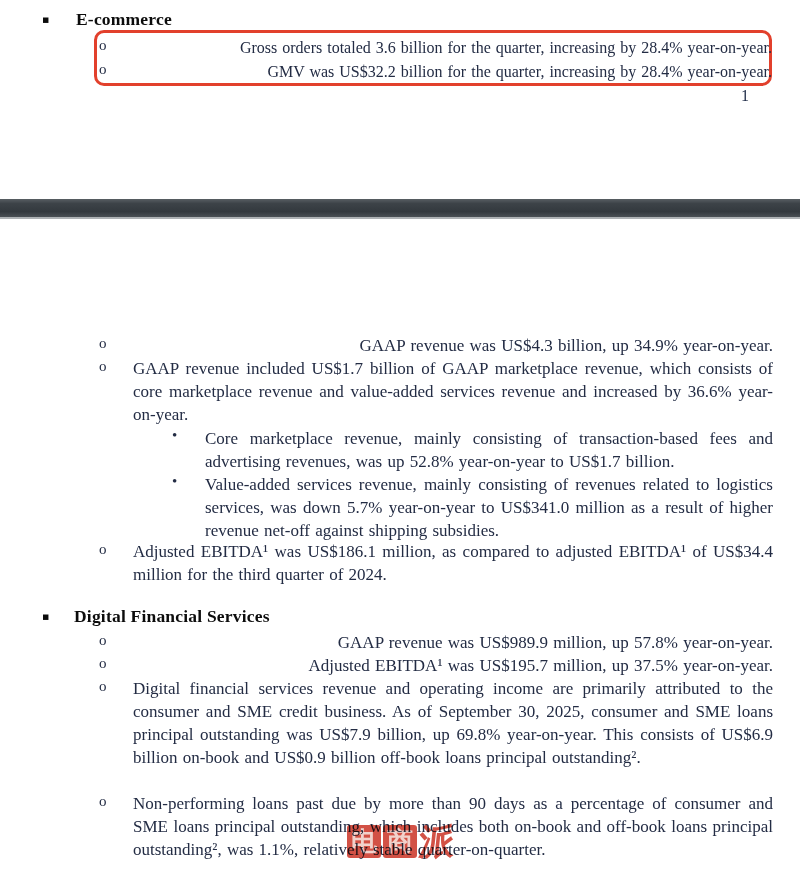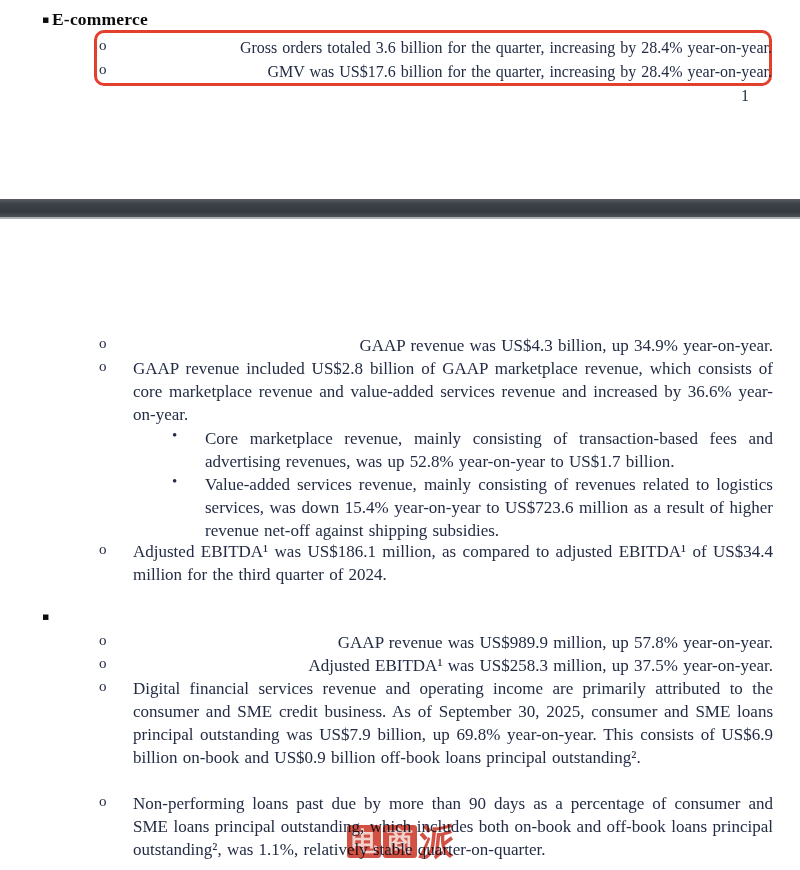--- a/index.html
+++ b/index.html
@@ -68,72 +68,73 @@
     transform:skewX(-6deg);
     font-family:"DejaVu Sans",sans-serif;
   }
 </style>
 </head>
 <body>
 
 <div class="page">
 
   <span class="abs sq-bullet" style="left:42px;top:14px;">▪</span>
-  <span class="abs sec-title" style="left:52px;top:9px;">E-commerce</span>
+  <span class="abs sec-title" style="left:76px;top:9px;">E-commerce</span>
 
   <div class="abs red-box"></div>
 
   <div class="li nowrap" style="left:132px;top:36px;width:640px;">
     <span class="marker" style="left:-33px;">o</span>
     <div class="txt" style="font-size:16px;">Gross orders totaled 3.6 billion for the quarter, increasing by 28.4% year-on-year.</div>
   </div>
   <div class="li nowrap" style="left:132px;top:60px;width:640px;">
     <span class="marker" style="left:-33px;">o</span>
-    <div class="txt" style="font-size:16px;">GMV was US$17.6 billion for the quarter, increasing by 28.4% year-on-year.</div>
+    <div class="txt" style="font-size:16px;">GMV was US$32.2 billion for the quarter, increasing by 28.4% year-on-year.</div>
   </div>
 
   <span class="abs page-num" style="left:741px;top:87px;">1</span>
 
   <div class="abs divider-bar"></div>
 
   <div class="li l1 nowrap" style="top:334px;">
     <span class="marker">o</span>
     <div class="txt">GAAP revenue was US$4.3 billion, up 34.9% year-on-year.</div>
   </div>
 
   <div class="li l1" style="top:357px;">
     <span class="marker">o</span>
-    <div class="txt">GAAP revenue included US$2.8 billion of GAAP marketplace revenue, which consists of core marketplace revenue and value-added services revenue and increased by 36.6% year-on-year.</div>
+    <div class="txt">GAAP revenue included US$1.7 billion of GAAP marketplace revenue, which consists of core marketplace revenue and value-added services revenue and increased by 36.6% year-on-year.</div>
   </div>
 
   <div class="li l2" style="top:427px;">
     <span class="marker">•</span>
     <div class="txt">Core marketplace revenue, mainly consisting of transaction-based fees and advertising revenues, was up 52.8% year-on-year to US$1.7 billion.</div>
   </div>
 
   <div class="li l2" style="top:473px;">
     <span class="marker">•</span>
-    <div class="txt">Value-added services revenue, mainly consisting of revenues related to logistics services, was down 15.4% year-on-year to US$723.6 million as a result of higher revenue net-off against shipping subsidies.</div>
+    <div class="txt">Value-added services revenue, mainly consisting of revenues related to logistics services, was down 5.7% year-on-year to US$341.0 million as a result of higher revenue net-off against shipping subsidies.</div>
   </div>
 
   <div class="li l1" style="top:540px;">
     <span class="marker">o</span>
     <div class="txt">Adjusted EBITDA¹ was US$186.1 million, as compared to adjusted EBITDA¹ of US$34.4 million for the third quarter of 2024.</div>
   </div>
 
   <span class="abs sq-bullet" style="left:42px;top:611px;">▪</span>
+  <span class="abs sec-title" style="left:74px;top:606px;">Digital Financial Services</span>
 
   <div class="li l1 nowrap" style="top:631px;">
     <span class="marker">o</span>
     <div class="txt">GAAP revenue was US$989.9 million, up 57.8% year-on-year.</div>
   </div>
 
   <div class="li l1 nowrap" style="top:654px;">
     <span class="marker">o</span>
-    <div class="txt">Adjusted EBITDA¹ was US$258.3 million, up 37.5% year-on-year.</div>
+    <div class="txt">Adjusted EBITDA¹ was US$195.7 million, up 37.5% year-on-year.</div>
   </div>
 
   <div class="li l1" style="top:677px;">
     <span class="marker">o</span>
     <div class="txt">Digital financial services revenue and operating income are primarily attributed to the consumer and SME credit business. As of September 30, 2025, consumer and SME loans principal outstanding was US$7.9 billion, up 69.8% year-on-year. This consists of US$6.9 billion on-book and US$0.9 billion off-book loans principal outstanding².</div>
   </div>
 
   <div class="li l1" style="top:792px;">
     <span class="marker">o</span>
     <div class="txt">Non-performing loans past due by more than 90 days as a percentage of consumer and SME loans principal outstanding, which includes both on-book and off-book loans principal outstanding², was 1.1%, relatively stable quarter-on-quarter.</div>

